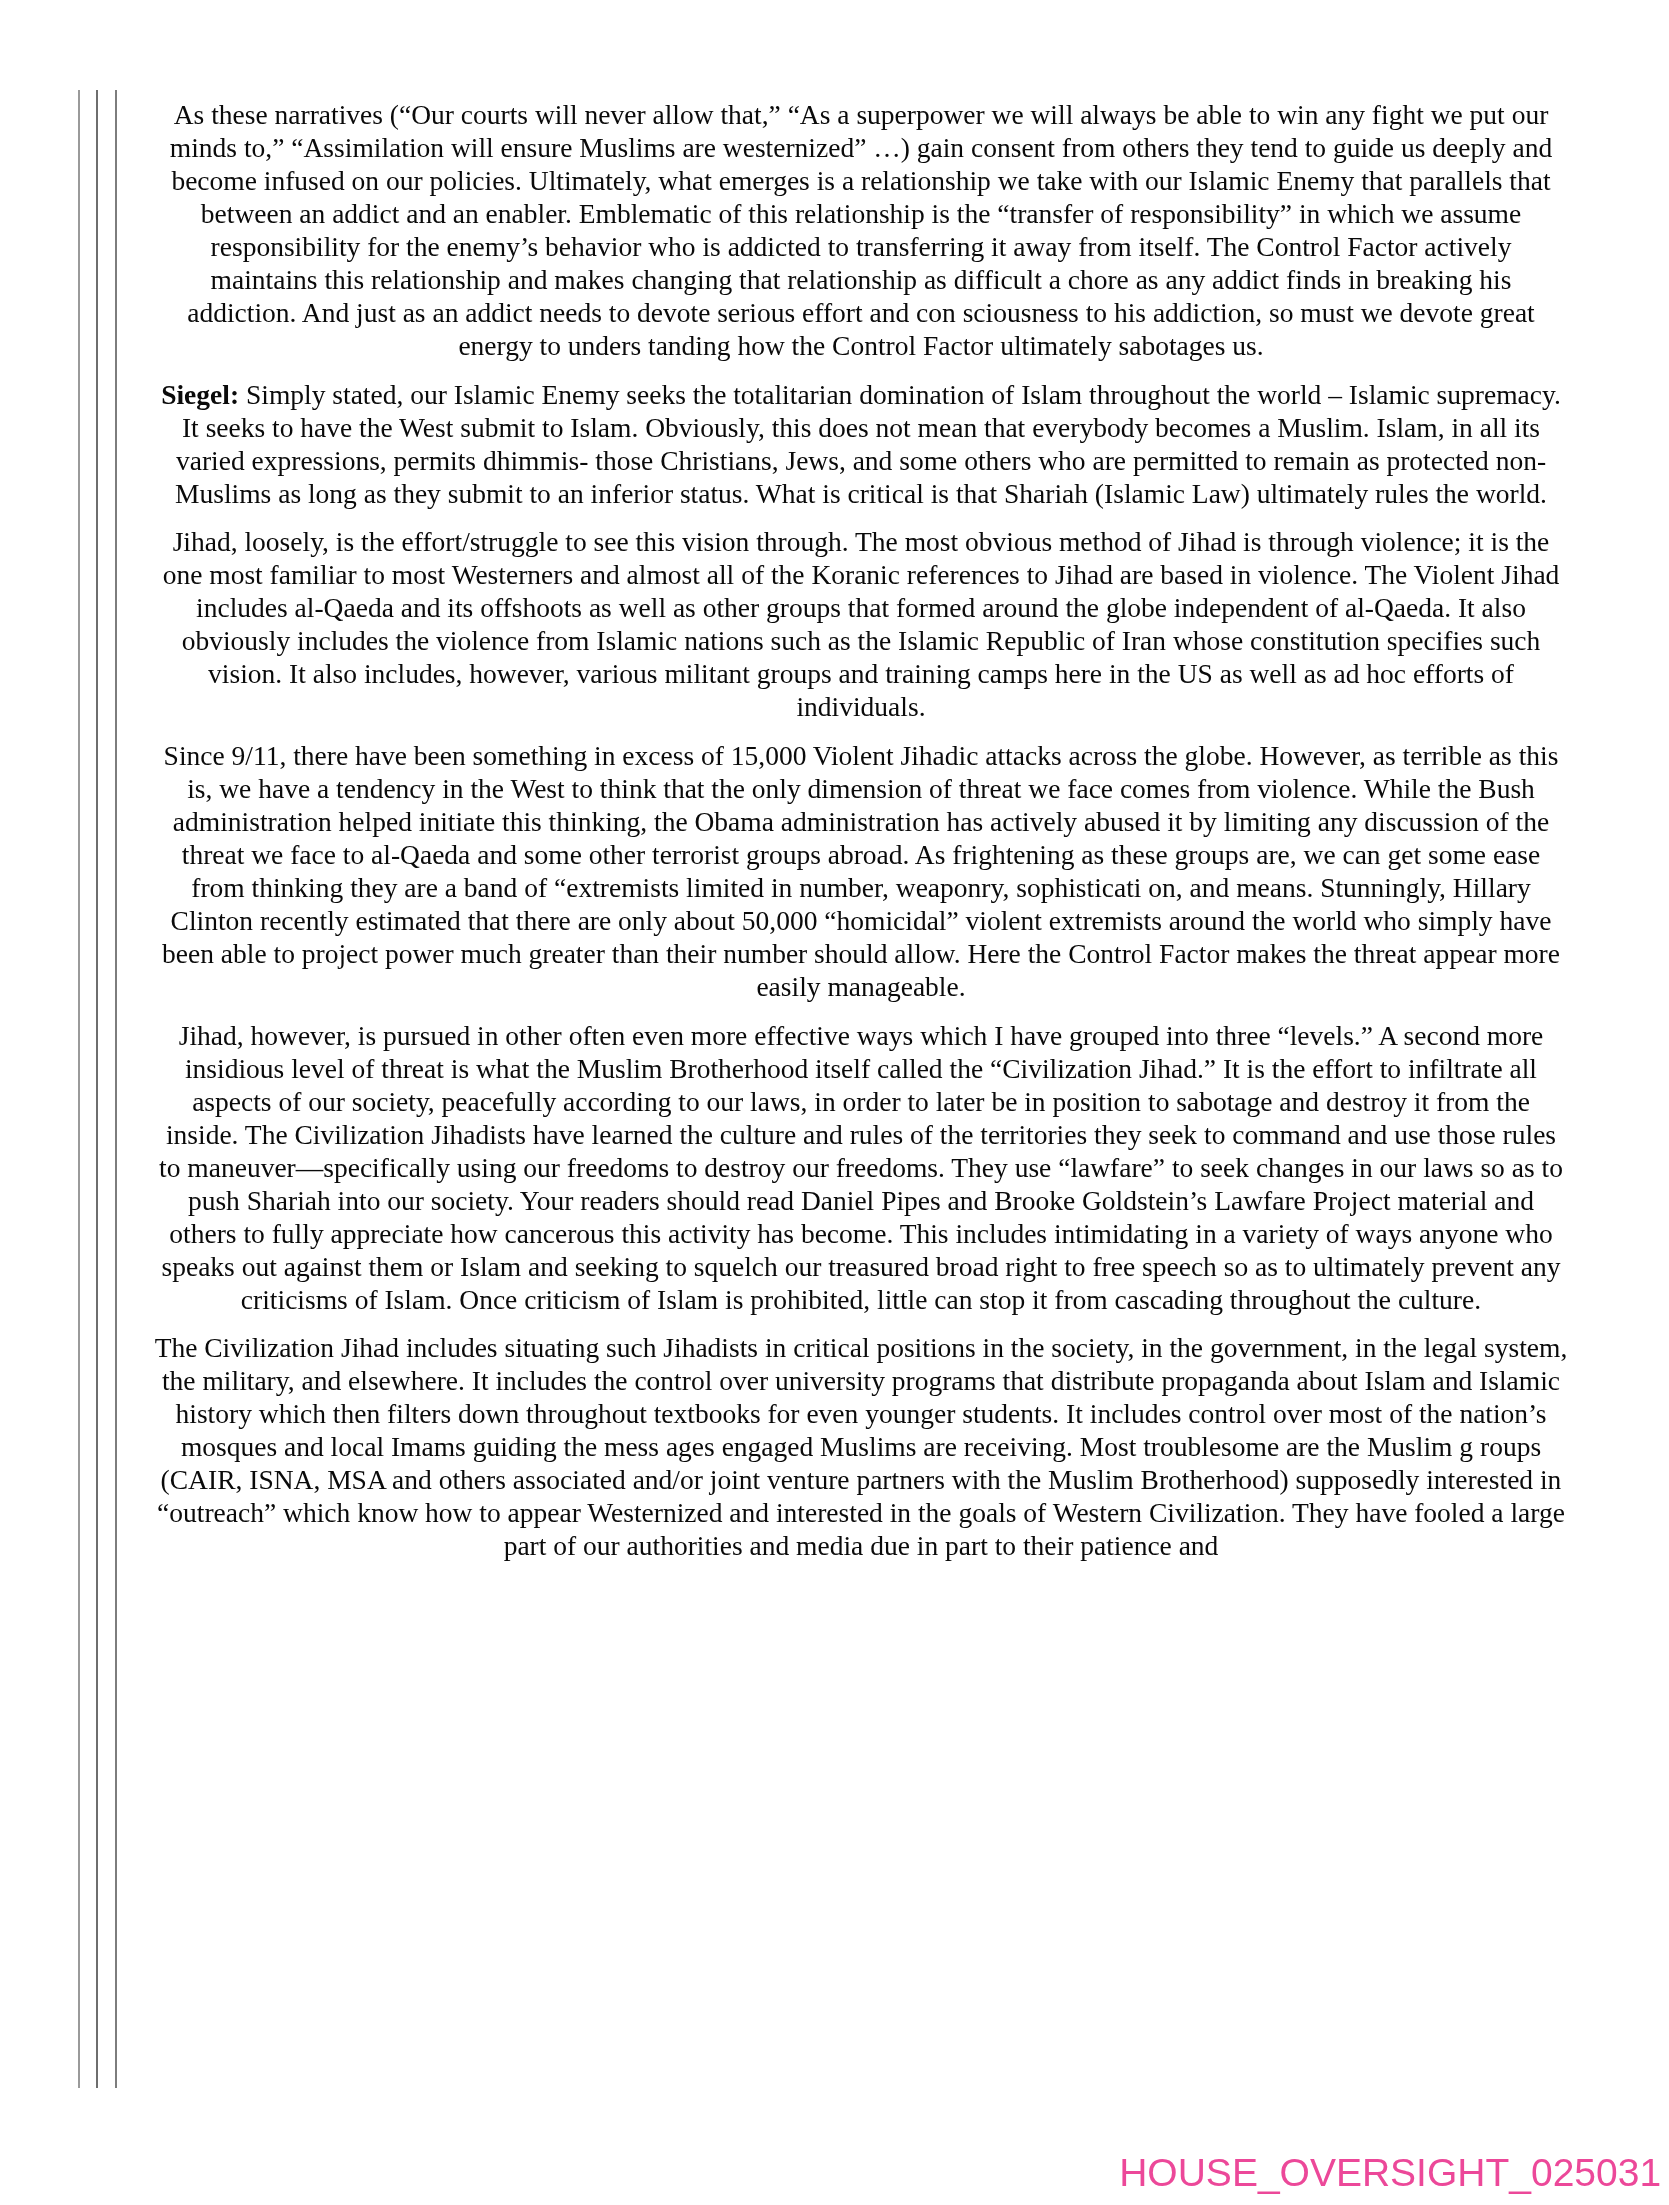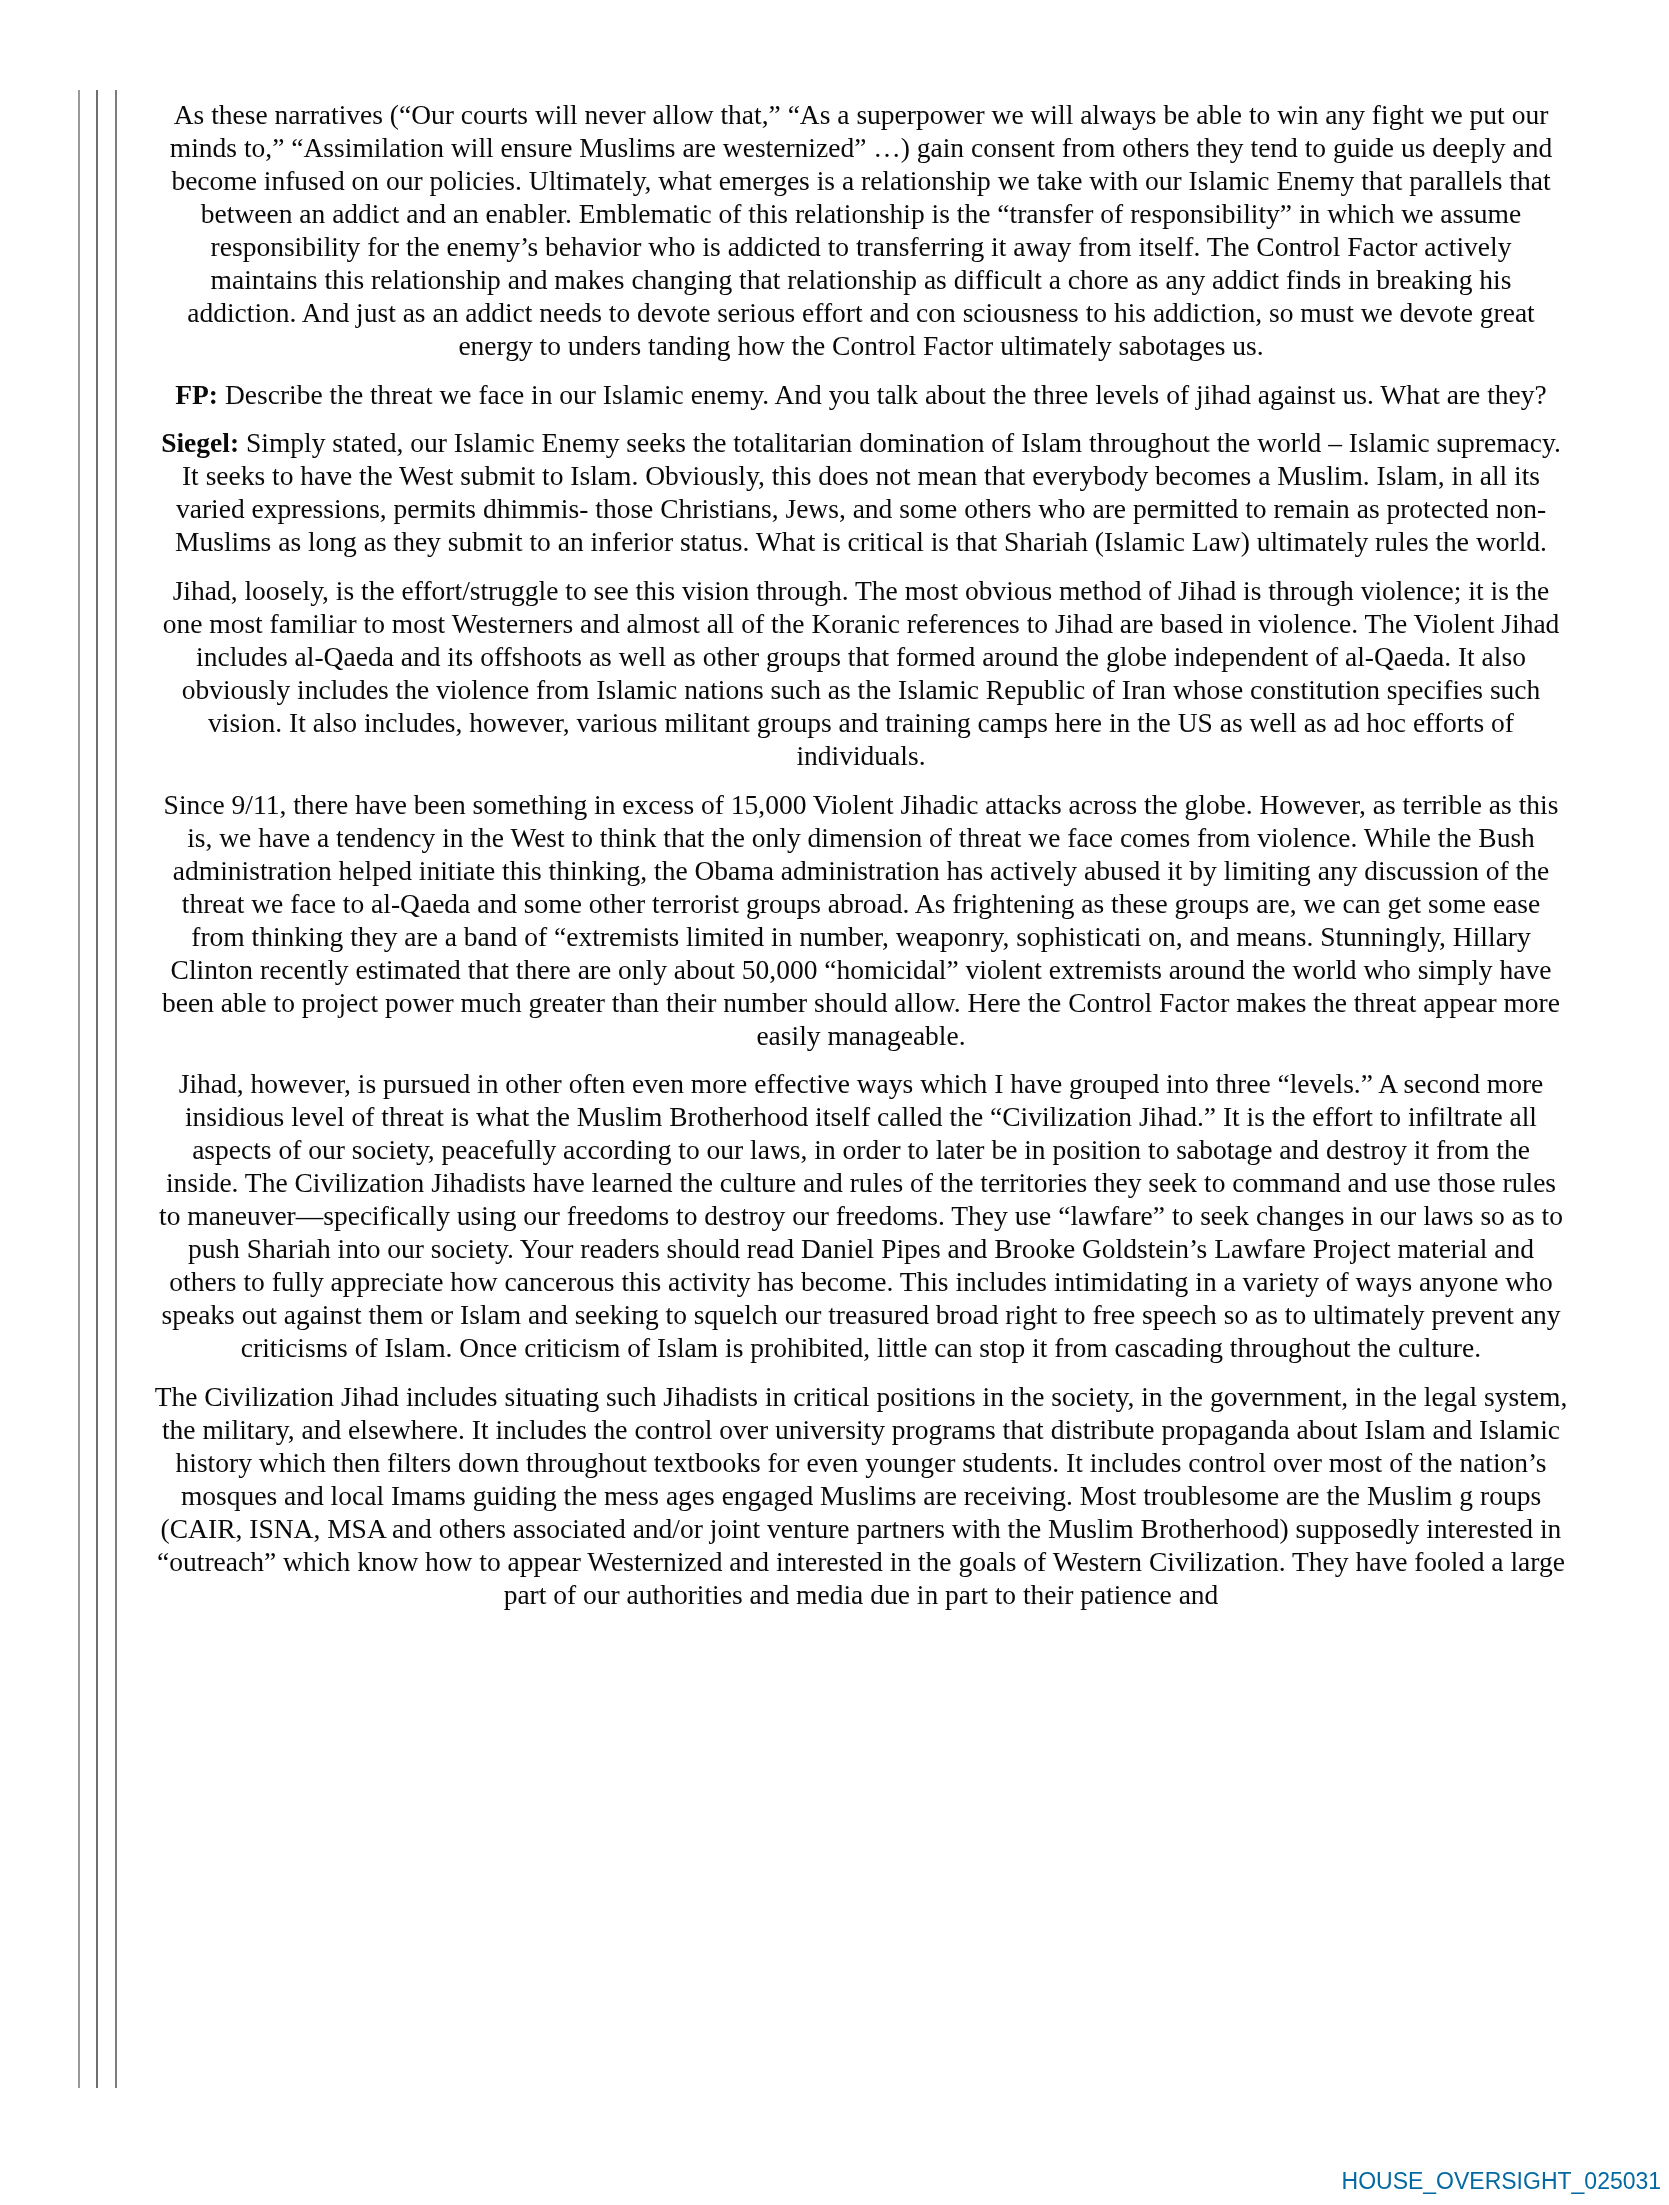--- a/index.html
+++ b/index.html
@@ -40,39 +40,38 @@
     margin: 0 0 15.7px 0;
   }
   .para strong {
     font-weight: bold;
   }
   .bates {
     position: absolute;
     right: 7.9px;
     bottom: 10.5px;
     font-family: "Liberation Sans", sans-serif;
-    font-size: 23px;
-    color: #0369a1;
+    font-size: 39px;
+    color: #ec4899;
     white-space: nowrap;
   }
 </style>
 </head>
 <body>
 
 <div class="page">
 
   <div class="scan-line l1"></div>
   <div class="scan-line l2"></div>
   <div class="scan-line l3"></div>
 
   <div class="doc">
 
     <p class="para"><span>As these narratives (“Our courts will never allow that,” “As a superpower we will always be able to win any fight we put our minds to,” “Assimilation will ensure Muslims are westernized” …) gain consent from others they tend to guide us deeply and become infused on our policies. Ultimately, what emerges is a relationship we take with our Islamic Enemy that parallels that between an addict and an enabler. Emblematic of this relationship is the “transfer of responsibility” in which we assume responsibility for the enemy’s behavior who is addicted to transferring it away from itself. The Control Factor actively maintains this relationship and makes changing that relationship as difficult a chore as any addict finds in breaking his addiction. And just as an addict needs to devote serious effort and con sciousness to his addiction, so must we devote great energy to unders tanding how the Control Factor ultimately sabotages us.</span></p>
 
-    <p class="para"><strong>FP:</strong> <span>Describe the threat we face in our Islamic enemy. And you talk about the three levels of jihad against us. What are they?</span></p>
 
     <p class="para"><strong>Siegel:</strong> <span>Simply stated, our Islamic Enemy seeks the totalitarian domination of Islam throughout the world – Islamic supremacy. It seeks to have the West submit to Islam. Obviously, this does not mean that everybody becomes a Muslim. Islam, in all its varied expressions, permits dhimmis- those Christians, Jews, and some others who are permitted to remain as protected non-Muslims as long as they submit to an inferior status. What is critical is that Shariah (Islamic Law) ultimately rules the world.</span></p>
 
     <p class="para"><span>Jihad, loosely, is the effort/struggle to see this vision through. The most obvious method of Jihad is through violence; it is the one most familiar to most Westerners and almost all of the Koranic references to Jihad are based in violence.  The Violent Jihad includes al-Qaeda and its offshoots as well as other groups that formed around the globe independent of al-Qaeda. It also obviously includes the violence from Islamic nations such as the Islamic Republic of Iran whose constitution specifies such vision. It also includes, however, various militant groups and training camps here in the US as well as ad hoc efforts of individuals.</span></p>
 
     <p class="para"><span>Since 9/11, there have been something in excess of 15,000 Violent Jihadic attacks across the globe. However, as terrible as this is, we have a tendency in the West to think that the only dimension of threat we face comes from violence. While the Bush administration helped initiate this thinking, the Obama administration has actively abused it by limiting any discussion of the threat we face to al-Qaeda and some other terrorist groups abroad. As frightening as these groups are, we can get some ease from thinking they are a band of “extremists limited in number, weaponry, sophisticati on, and means. Stunningly, Hillary Clinton recently estimated that there are only about 50,000 “homicidal” violent extremists around the world who simply have been able to project power much greater than their number should allow. Here the Control Factor makes the threat appear more easily manageable.</span></p>
 
     <p class="para"><span>Jihad, however, is pursued in other often even more effective ways which I have grouped into three “levels.” A second more insidious level of threat is what the Muslim Brotherhood itself called the “Civilization Jihad.” It is the effort to infiltrate all aspects of our society, peacefully according to our laws, in order to later be in position to sabotage and destroy it from the inside. The Civilization Jihadists have learned the culture and rules of the territories they seek to command and use those rules to maneuver—specifically using our freedoms to destroy our freedoms. They use “lawfare” to seek changes in our laws so as to push Shariah into our society. Your readers should read Daniel Pipes and Brooke Goldstein’s Lawfare Project material and others to fully appreciate how cancerous this activity has become. This includes intimidating in a variety of ways anyone who speaks out against them or Islam and seeking to squelch our treasured broad right to free speech so as to ultimately prevent any criticisms of Islam. Once criticism of Islam is prohibited, little can stop it from cascading throughout the culture.</span></p>
 
     <p class="para"><span>The Civilization Jihad includes situating such Jihadists in critical positions in the society, in the government, in the legal system, the military, and elsewhere. It includes the control over university programs that distribute propaganda about Islam and Islamic history which then filters down throughout textbooks for even younger students. It includes control over most of the nation’s mosques and local Imams guiding the mess ages engaged Muslims are receiving. Most troublesome are the Muslim g roups (CAIR, ISNA, MSA and others associated and/or joint venture partners with the Muslim Brotherhood) supposedly interested in “outreach” which know how to appear Westernized and interested in the goals of Western Civilization. They have fooled a large part of our authorities and media due in part to their patience and</span></p>

